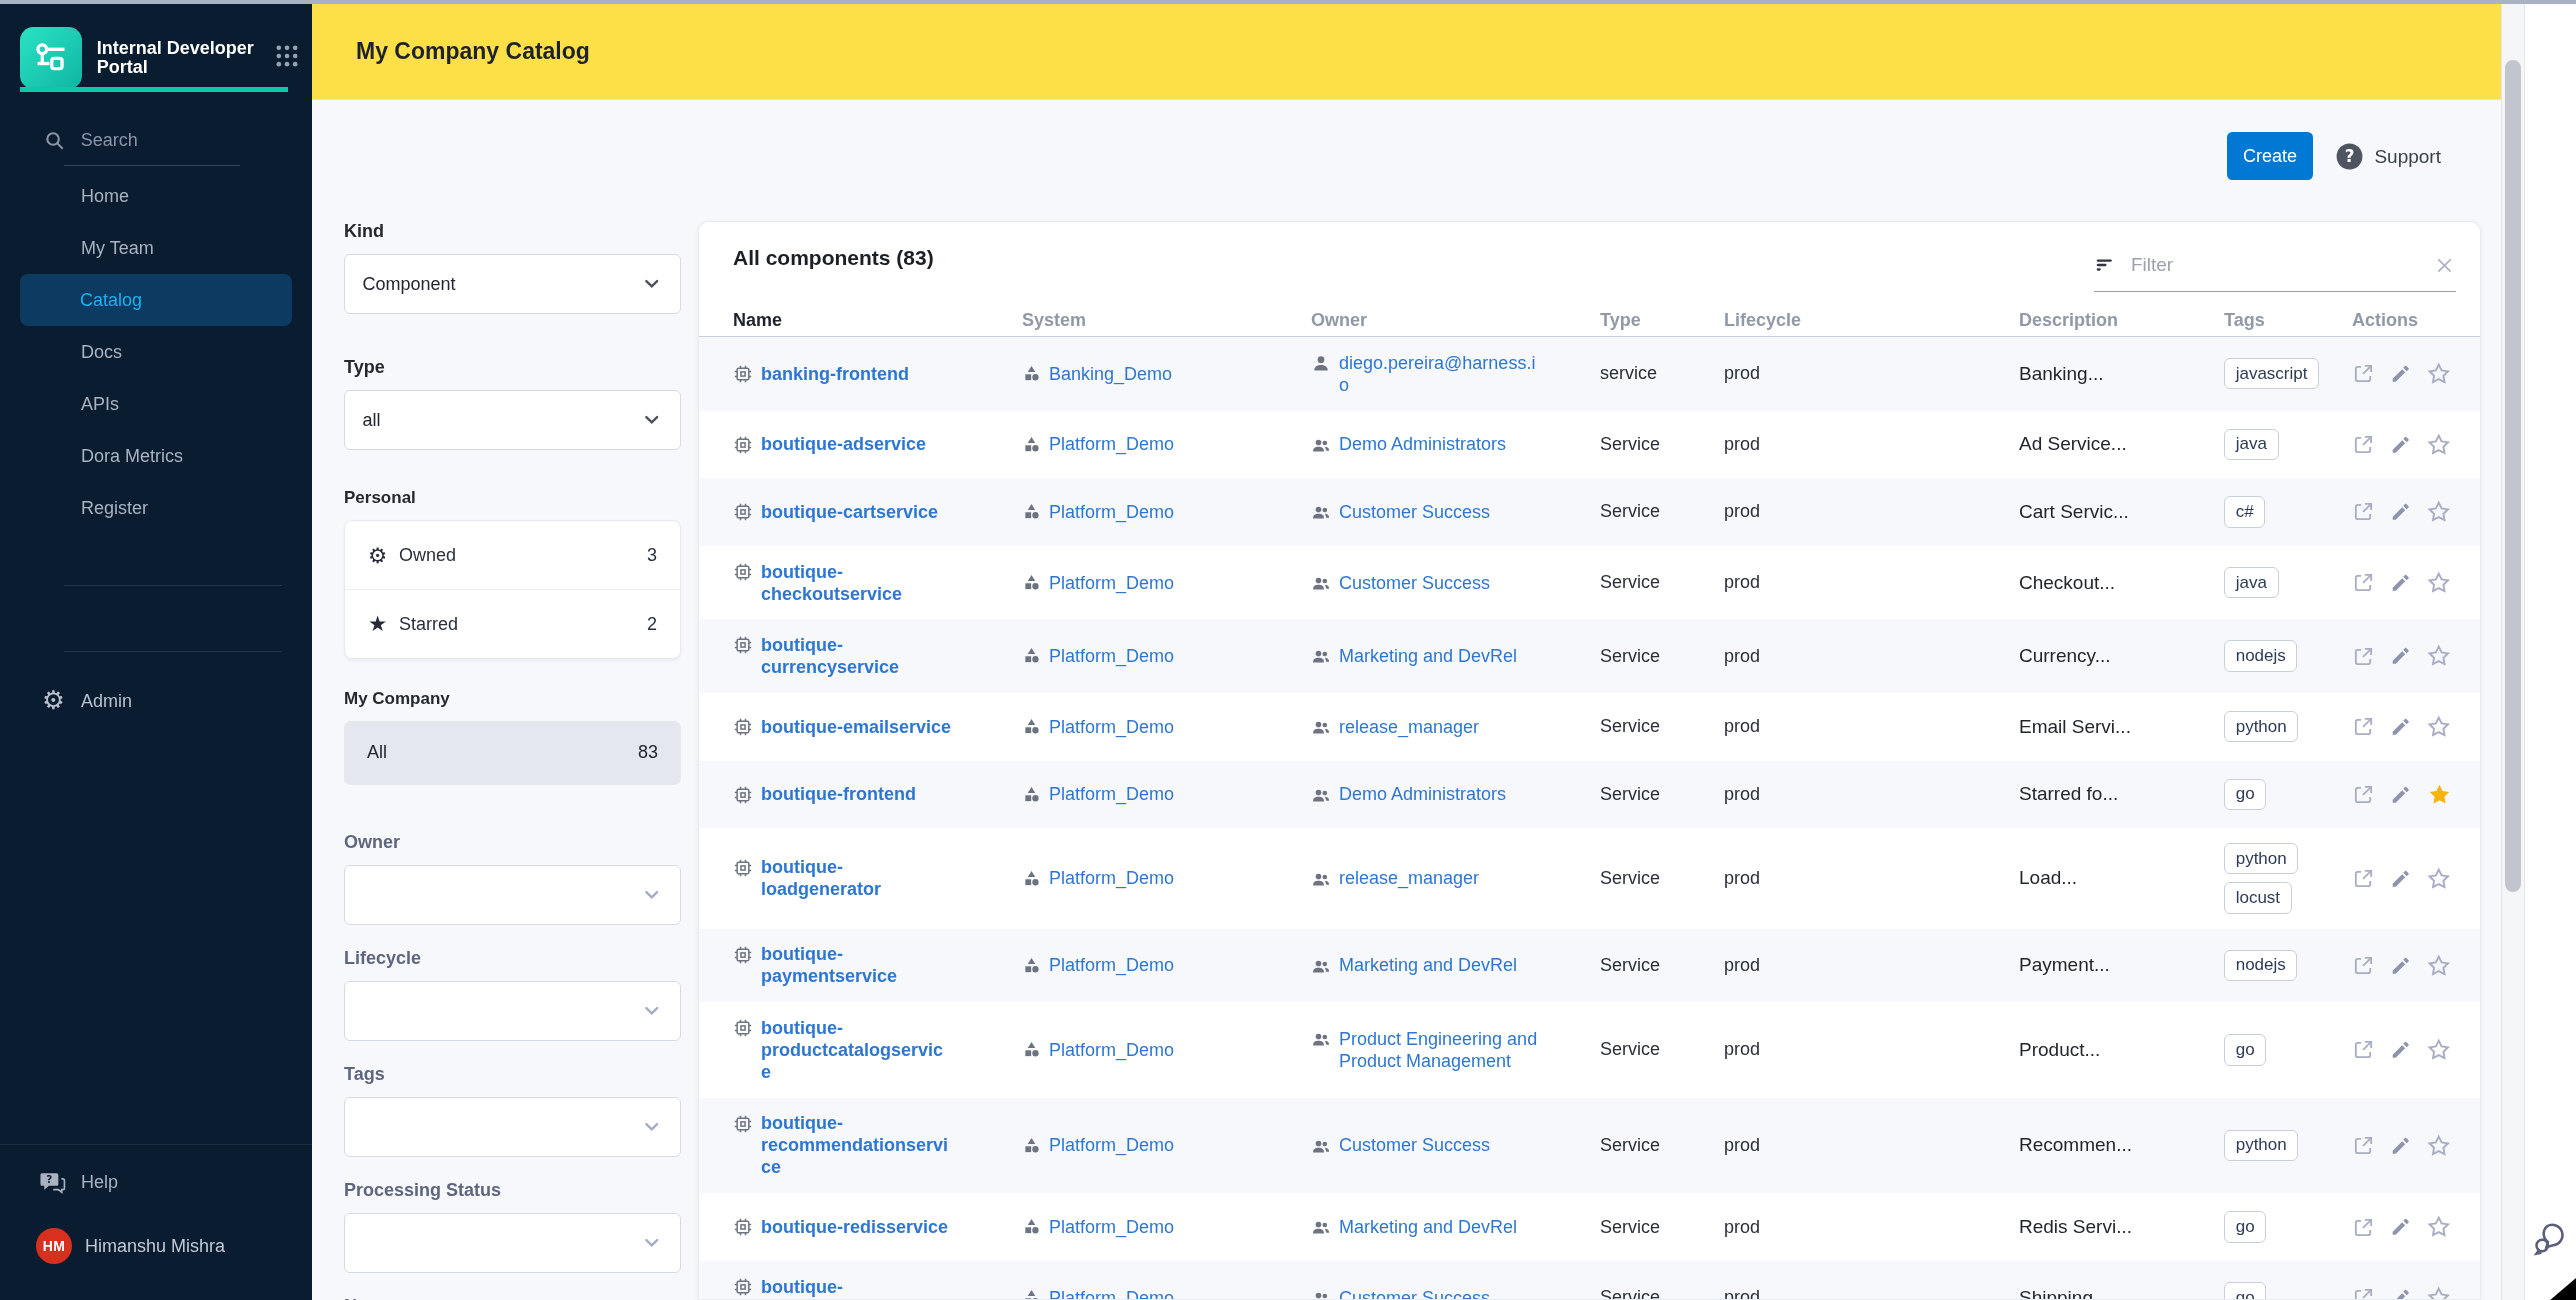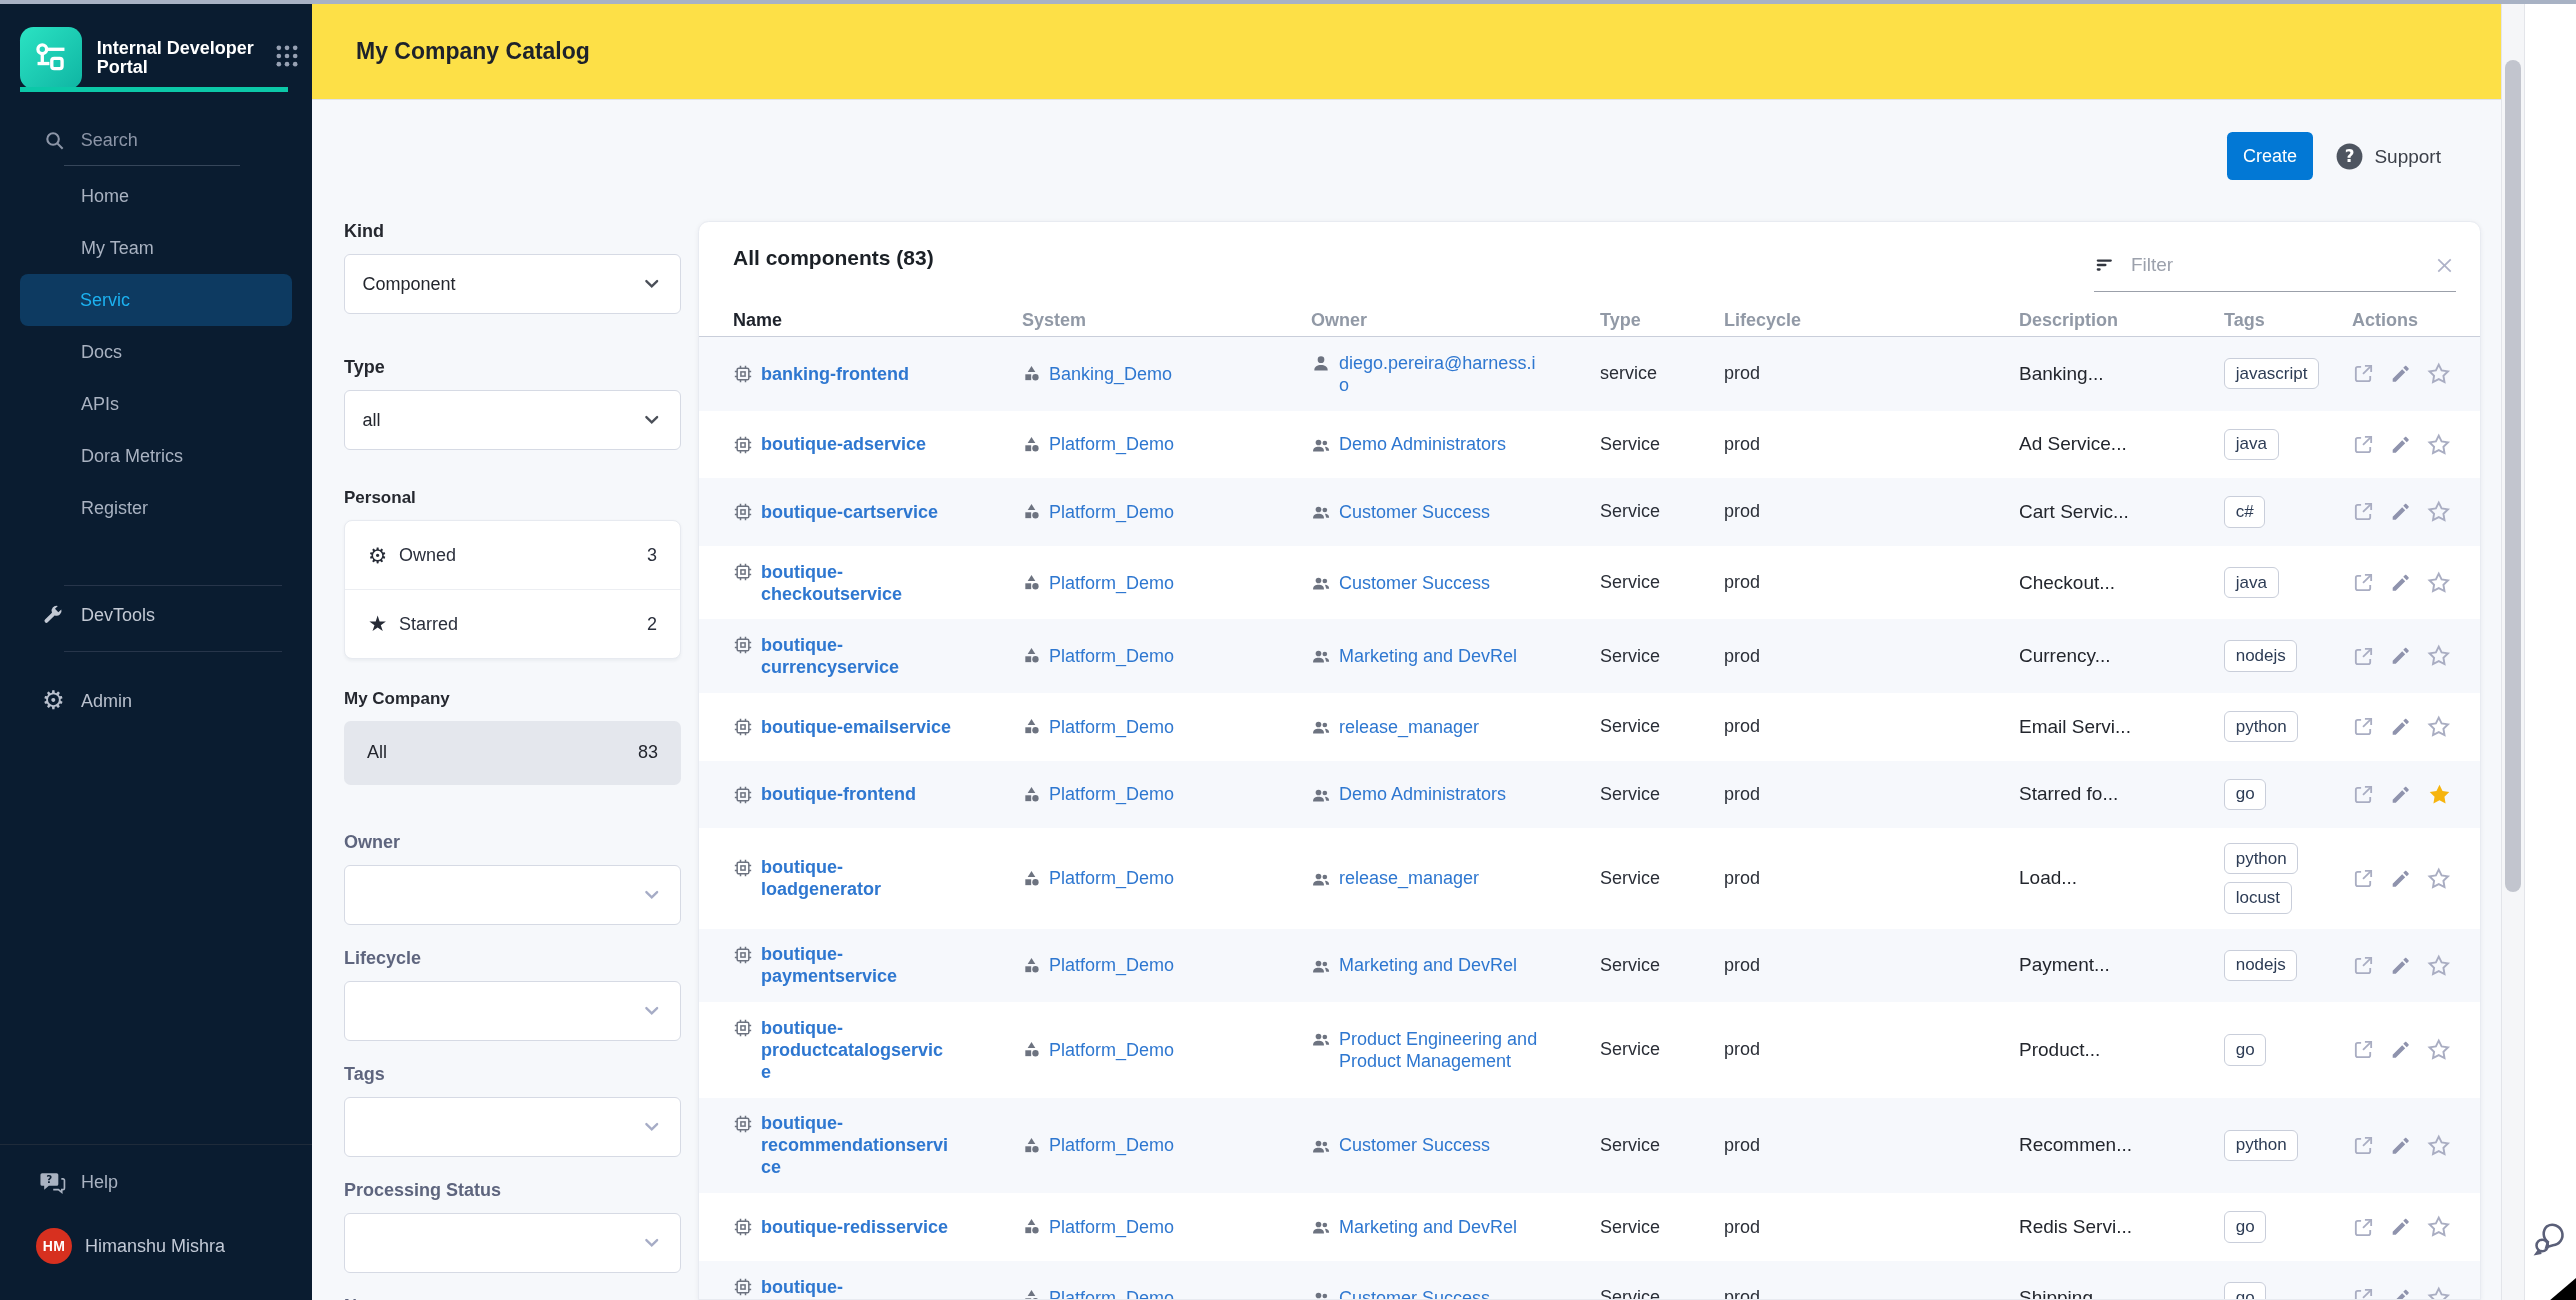--- a/index.html
+++ b/index.html
@@ -155,45 +155,37 @@
     <div class="abs search-line"></div>
 
     <nav class="abs nav" id="nav">
         <div class="nav-item">
           <span>Home</span>
         </div>
         <div class="nav-item">
           <span>My Team</span>
         </div>
         <div class="nav-item active">
-          <span>Servic</span>
+          <span>Catalog</span>
         </div>
         <div class="nav-item">
           <span>Docs</span>
         </div>
         <div class="nav-item">
           <span>APIs</span>
         </div>
         <div class="nav-item">
           <span>Dora Metrics</span>
         </div>
         <div class="nav-item">
           <span>Register</span>
         </div>
       </nav>
 
     <div class="abs nav-div" style="top:581px;"></div>
-    <div class="abs tool-item" style="top:585px;left:0;right:0;">
-      <span class="ticon">
-        <svg viewBox="0 0 24 24" width="21.5" height="21.5" fill="#C3C9D4">
-            <path d="M21.6 6.1a5.5 5.5 0 0 1-7.5 6.6L6.4 20.4a2.1 2.1 0 0 1-3-3l7.7-7.7a5.5 5.5 0 0 1 6.6-7.5L14.5 5.4l3.7 3.7 3.4-3z"></path>
-          </svg>
-      </span>
-      <span class="tlabel">DevTools</span>
-    </div>
 
     <div class="abs nav-div" style="top:647px;"></div>
     <div class="abs tool-item" style="top:671px;left:0;right:0;color:#B9C0CD;">
       <span class="ticon gear-glyph" style="font-size:25.5px;margin-top:-2.7px;">⚙</span>
       <span class="tlabel">Admin</span>
     </div>
 
     <div class="abs sb-bottom">
       <div class="help-row">
         <span class="ticon">

